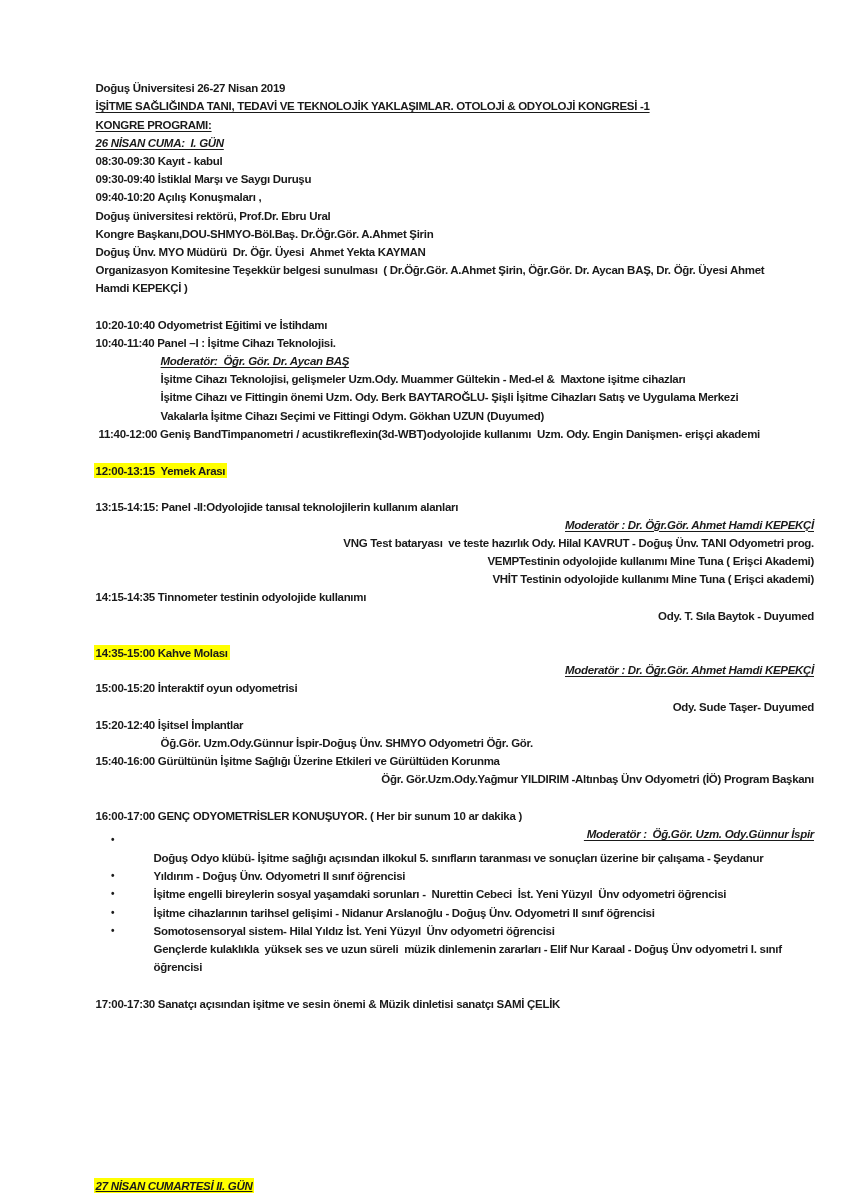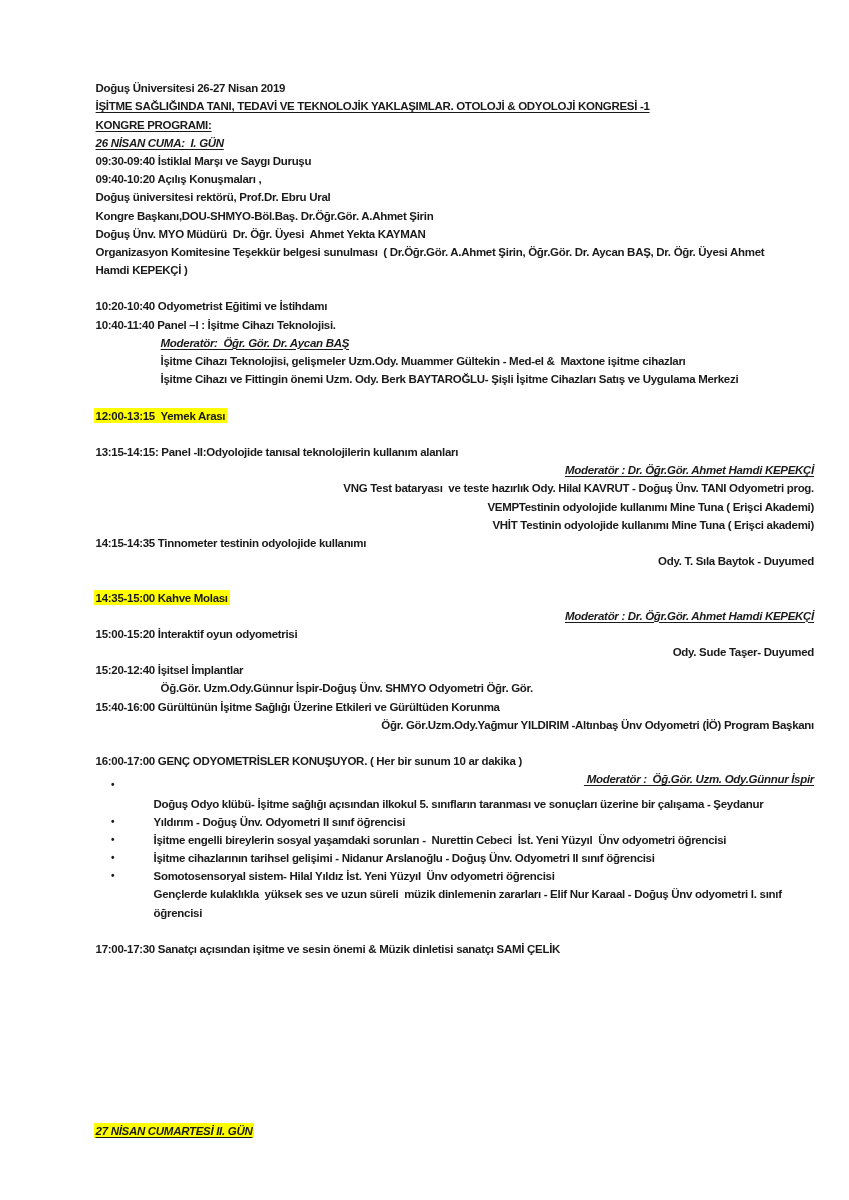--- a/index.html
+++ b/index.html
@@ -58,20 +58,23 @@
       <div class="line u">
     <span class="text">İŞİTME SAĞLIĞINDA TANI, TEDAVİ VE TEKNOLOJİK YAKLAŞIMLAR. OTOLOJİ &amp; ODYOLOJİ KONGRESİ -1</span>
   </div>
       <div class="line u">
     <span class="text">KONGRE PROGRAMI:</span>
   </div>
       <div class="line u i">
     <span class="text">26 NİSAN CUMA:  I. GÜN</span>
   </div>
       <div class="line">
+    <span class="text">08:30-09:30 Kayıt - kabul</span>
+  </div>
+      <div class="line">
     <span class="text">09:30-09:40 İstiklal Marşı ve Saygı Duruşu</span>
   </div>
       <div class="line">
     <span class="text">09:40-10:20 Açılış Konuşmaları ,</span>
   </div>
       <div class="line">
     <span class="text">Doğuş üniversitesi rektörü, Prof.Dr. Ebru Ural</span>
   </div>
       <div class="line">
     <span class="text">Kongre Başkanı,DOU-SHMYO-Böl.Baş. Dr.Öğr.Gör. A.Ahmet Şirin</span>
@@ -95,20 +98,26 @@
     <span class="text">10:40-11:40 Panel –I : İşitme Cihazı Teknolojisi.</span>
   </div>
       <div class="line indent-1 u i">
     <span class="text">Moderatör:  Öğr. Gör. Dr. Aycan BAŞ</span>
   </div>
       <div class="line indent-1">
     <span class="text">İşitme Cihazı Teknolojisi, gelişmeler Uzm.Ody. Muammer Gültekin - Med-el &amp;  Maxtone işitme cihazları</span>
   </div>
       <div class="line indent-1">
     <span class="text">İşitme Cihazı ve Fittingin önemi Uzm. Ody. Berk BAYTAROĞLU- Şişli İşitme Cihazları Satış ve Uygulama Merkezi</span>
+  </div>
+      <div class="line indent-1">
+    <span class="text">Vakalarla İşitme Cihazı Seçimi ve Fittingi Odym. Gökhan UZUN (Duyumed)</span>
+  </div>
+      <div class="line">
+    <span class="text"> 11:40-12:00 Geniş BandTimpanometri / acustikreflexin(3d-WBT)odyolojide kullanımı  Uzm. Ody. Engin Danişmen- erişçi akademi</span>
   </div>
       <div class="line">
     <span class="text"></span>
   </div>
       <div class="line hl">
     <span class="text">12:00-13:15  Yemek Arası</span>
   </div>
       <div class="line">
     <span class="text"></span>
   </div>

